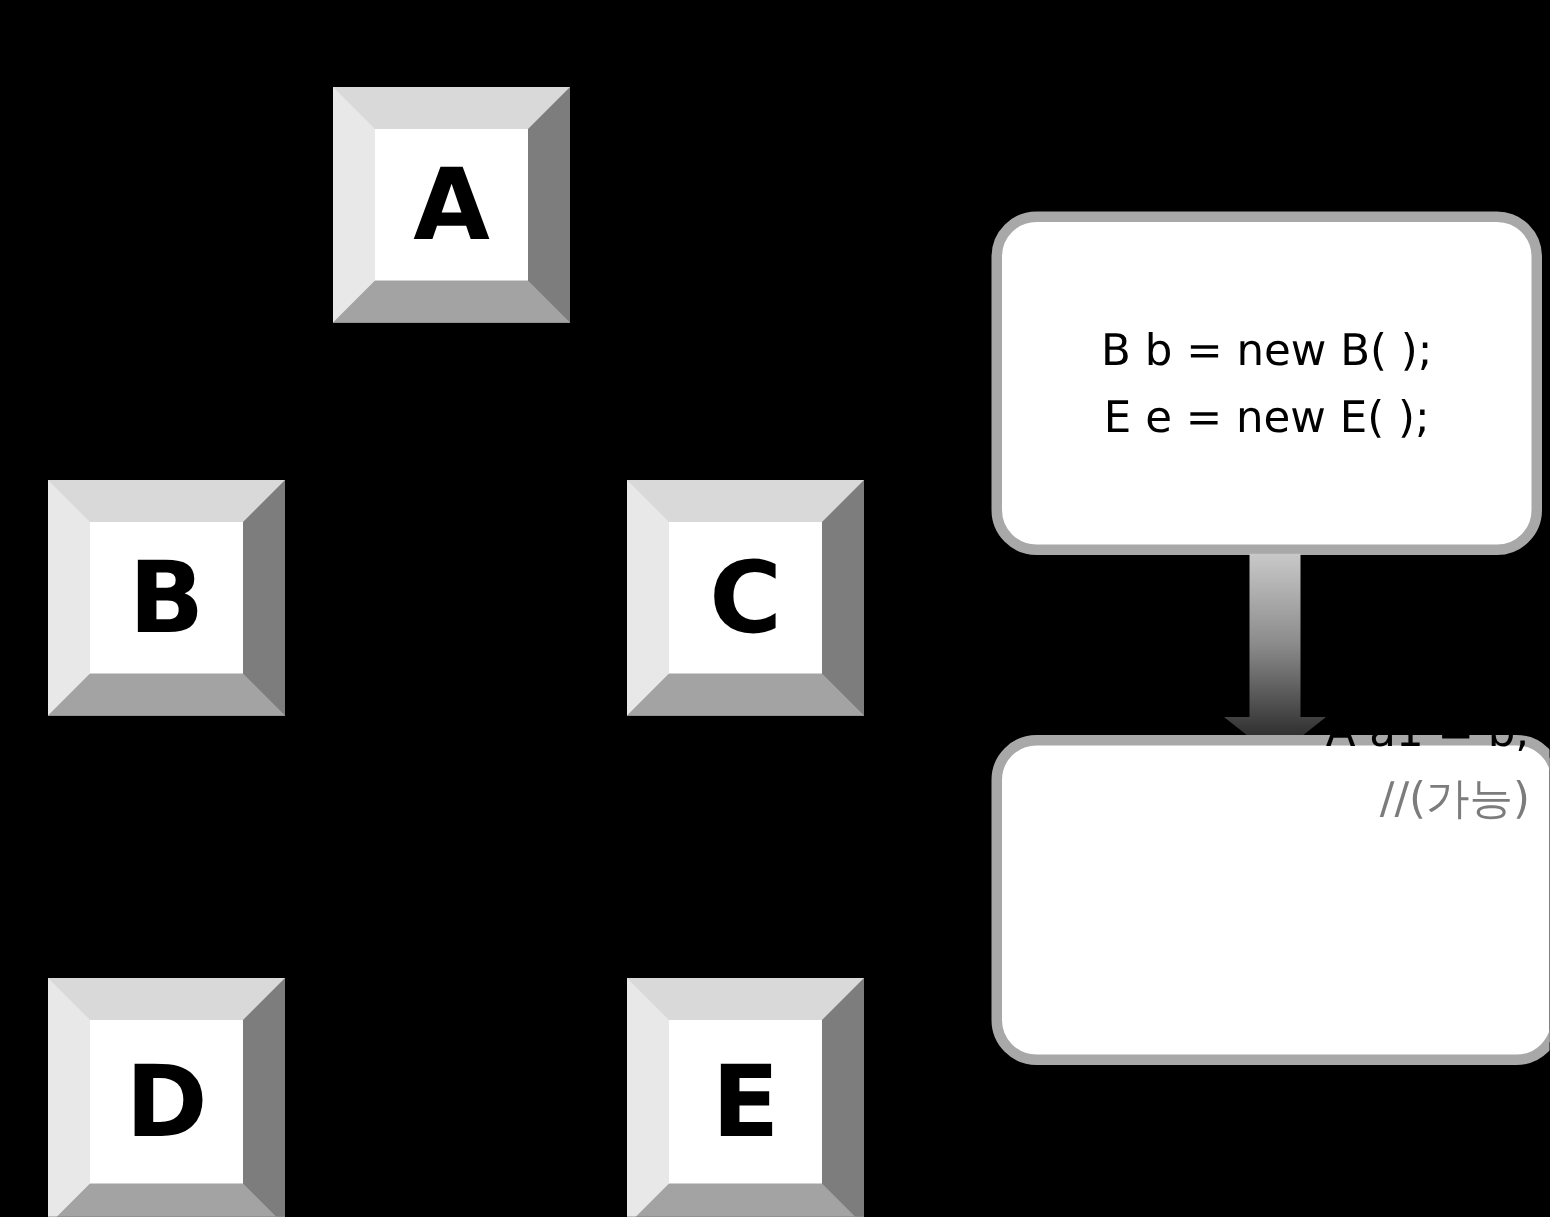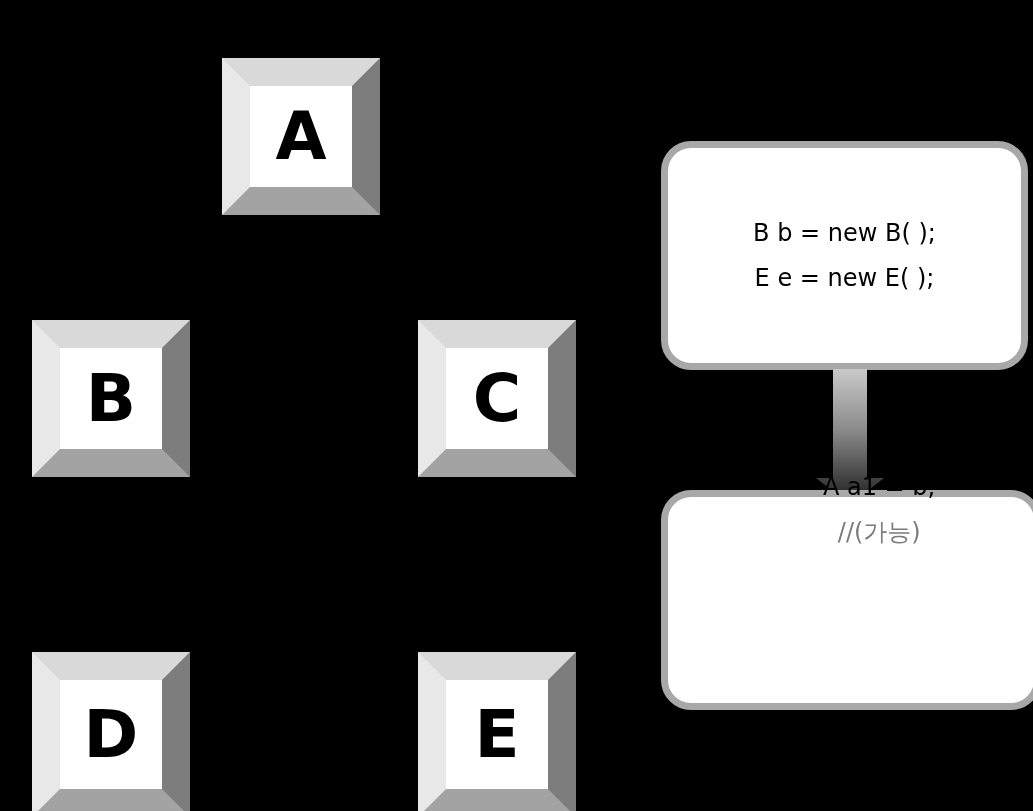--- a/index.html
+++ b/index.html
@@ -69,29 +69,29 @@
     width: 367px;
     height: 229px;
   }
   #code-box-bottom {
     left: 661px;
     top: 490px;
     width: 380px;
     height: 220px;
   }
   .code-line {
-    font-size: 24px;
+    font-size: 29px;
     line-height: 45px;
     color: #000000;
     white-space: pre;
     font-weight: normal;
     text-align: center;
   }
   #code-box-bottom .code-line {
-    text-align: center;
+    text-align: right;
     width: 100%;
     padding-left: 26px;
     box-sizing: border-box;
   }
   .code-comment {
     color: #7c7c7c;
   }
 
   
   #flow-arrow {

